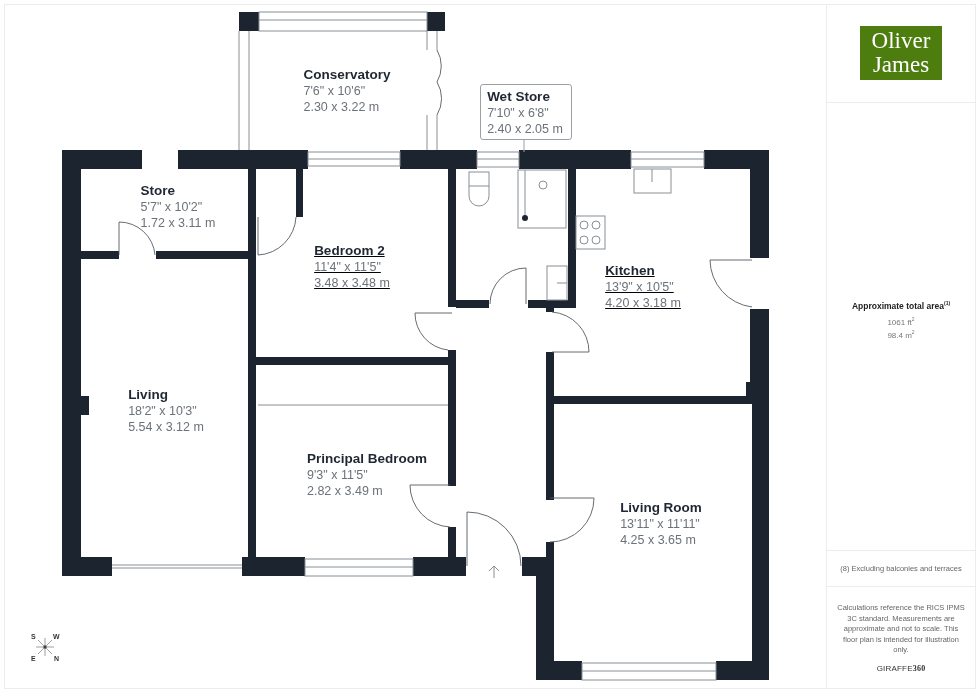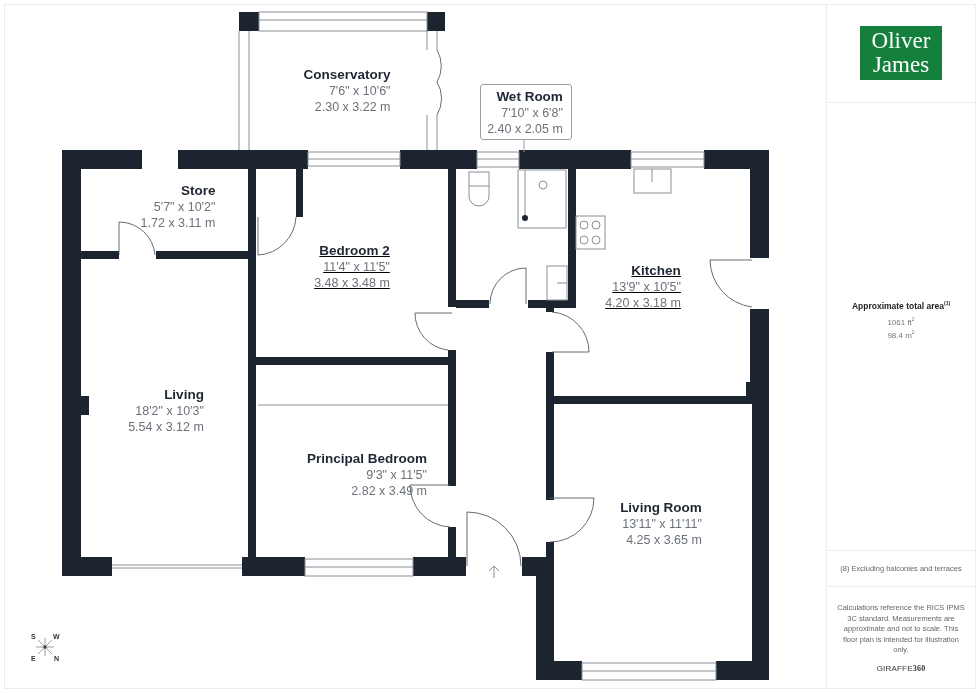--- a/index.html
+++ b/index.html
@@ -2,29 +2,29 @@
 <html><head>
 <meta charset="utf-8">
 <style>
   html, body { margin: 0; padding: 0; background: #ffffff; }
   body { width: 980px; height: 693px; position: relative; overflow: hidden;
          font-family: "Liberation Sans", "DejaVu Sans", sans-serif; }
   #page { position: absolute; left: 0; top: 0; width: 980px; height: 693px; background:#fff; }
   .frame { position:absolute; left:4px; top:4px; width:822px; height:685px;
            border:1px solid #ececec; border-right:none; box-sizing:border-box; }
   #plan-svg { position:absolute; left:0; top:0; }
-  .room-label { position:absolute; text-align:right; transform:translateX(-50%); white-space:nowrap; }
+  .room-label { position:absolute; text-align:left; transform:translateX(-50%); white-space:nowrap; }
   .room-name { font-weight:bold; font-size:13.5px; color:#1f2733; line-height:17px; }
   .room-dim { font-size:12.5px; color:#6c727a; line-height:16px; }
   .wetroom-box { position:absolute; left:480px; top:84px; width:92px; height:56px;
                  border:1px solid #9aa0a6; border-radius:3px; background:#fff; box-sizing:border-box; }
   .sidebar { position:absolute; left:826px; top:4px; width:150px; height:685px;
              border:1px solid #ececec; box-sizing:border-box; background:#fff; }
   .sb-section { position:absolute; left:0; width:100%; box-sizing:border-box; border-bottom:1px solid #ececec; text-align:center; }
-  .logo { position:absolute; left:33px; top:21px; width:82px; height:54px; background:#15803d;
+  .logo { position:absolute; left:33px; top:21px; width:82px; height:54px; background:#4d7c0f;
           color:#fff; font-family:"Liberation Serif","DejaVu Serif",serif; font-size:23px; line-height:24px;
           text-align:center; box-sizing:border-box; padding-top:3px; }
   .area-title { font-size:8.5px; font-weight:bold; color:#222; }
   .area-title sup { font-size:5px; }
   .area-val { font-size:8px; color:#777; margin-top:5px; }
   .area-val sup { font-size:5px; }
   .footnote { font-size:7.5px; color:#666; }
   .disclaimer { font-size:7.5px; color:#666; line-height:10.5px; padding:0 10px; }
   .brand { font-size:8px; color:#333; margin-top:8px; letter-spacing:0.2px; }
   .brand b { font-weight:bold;font-family:Liberation Serif, serif; }
@@ -200,21 +200,21 @@
   <svg width="826" height="693" style="position:absolute;left:0;top:0;pointer-events:none;">
     <line x1="524" y1="140" x2="524" y2="152" stroke="#9aa0a6" stroke-width="1"></line>
   </svg>
 
   <div class="room-label" style="left:347px;top:66px;">
     <div class="room-name">Conservatory</div>
     <div class="room-dim">7'6" x 10'6"</div>
     <div class="room-dim">2.30 x 3.22 m</div>
   </div>
   <div class="room-label" style="left:525px;top:88px;">
-    <div class="room-name">Wet Room</div>
+    <div class="room-name">Wet Store</div>
     <div class="room-dim">7'10" x 6'8"</div>
     <div class="room-dim">2.40 x 2.05 m</div>
   </div>
   <div class="room-label" style="left:178px;top:182px;">
     <div class="room-name">Store</div>
     <div class="room-dim">5'7" x 10'2"</div>
     <div class="room-dim">1.72 x 3.11 m</div>
   </div>
   <div class="room-label" style="left:352px;top:242px;text-decoration:underline;">
     <div class="room-name">Bedroom 2</div>

